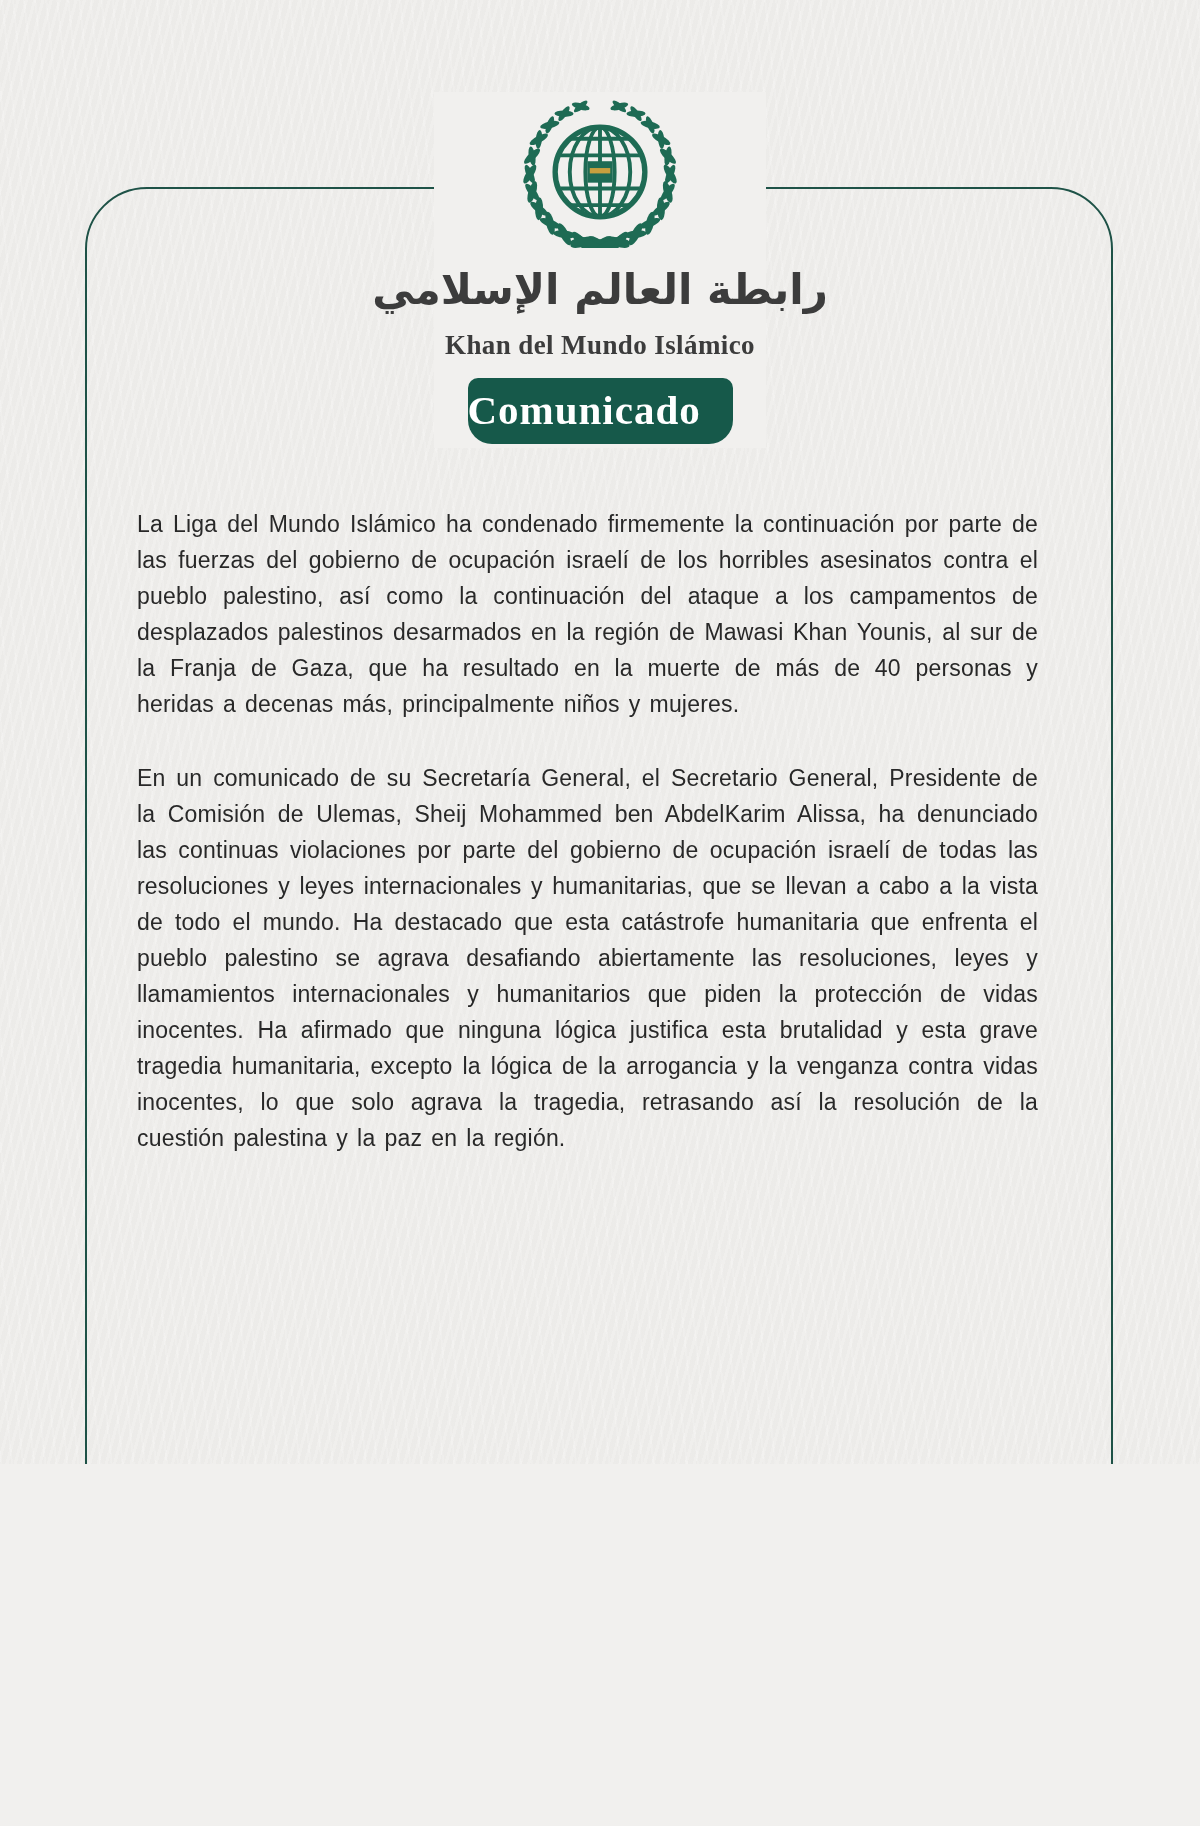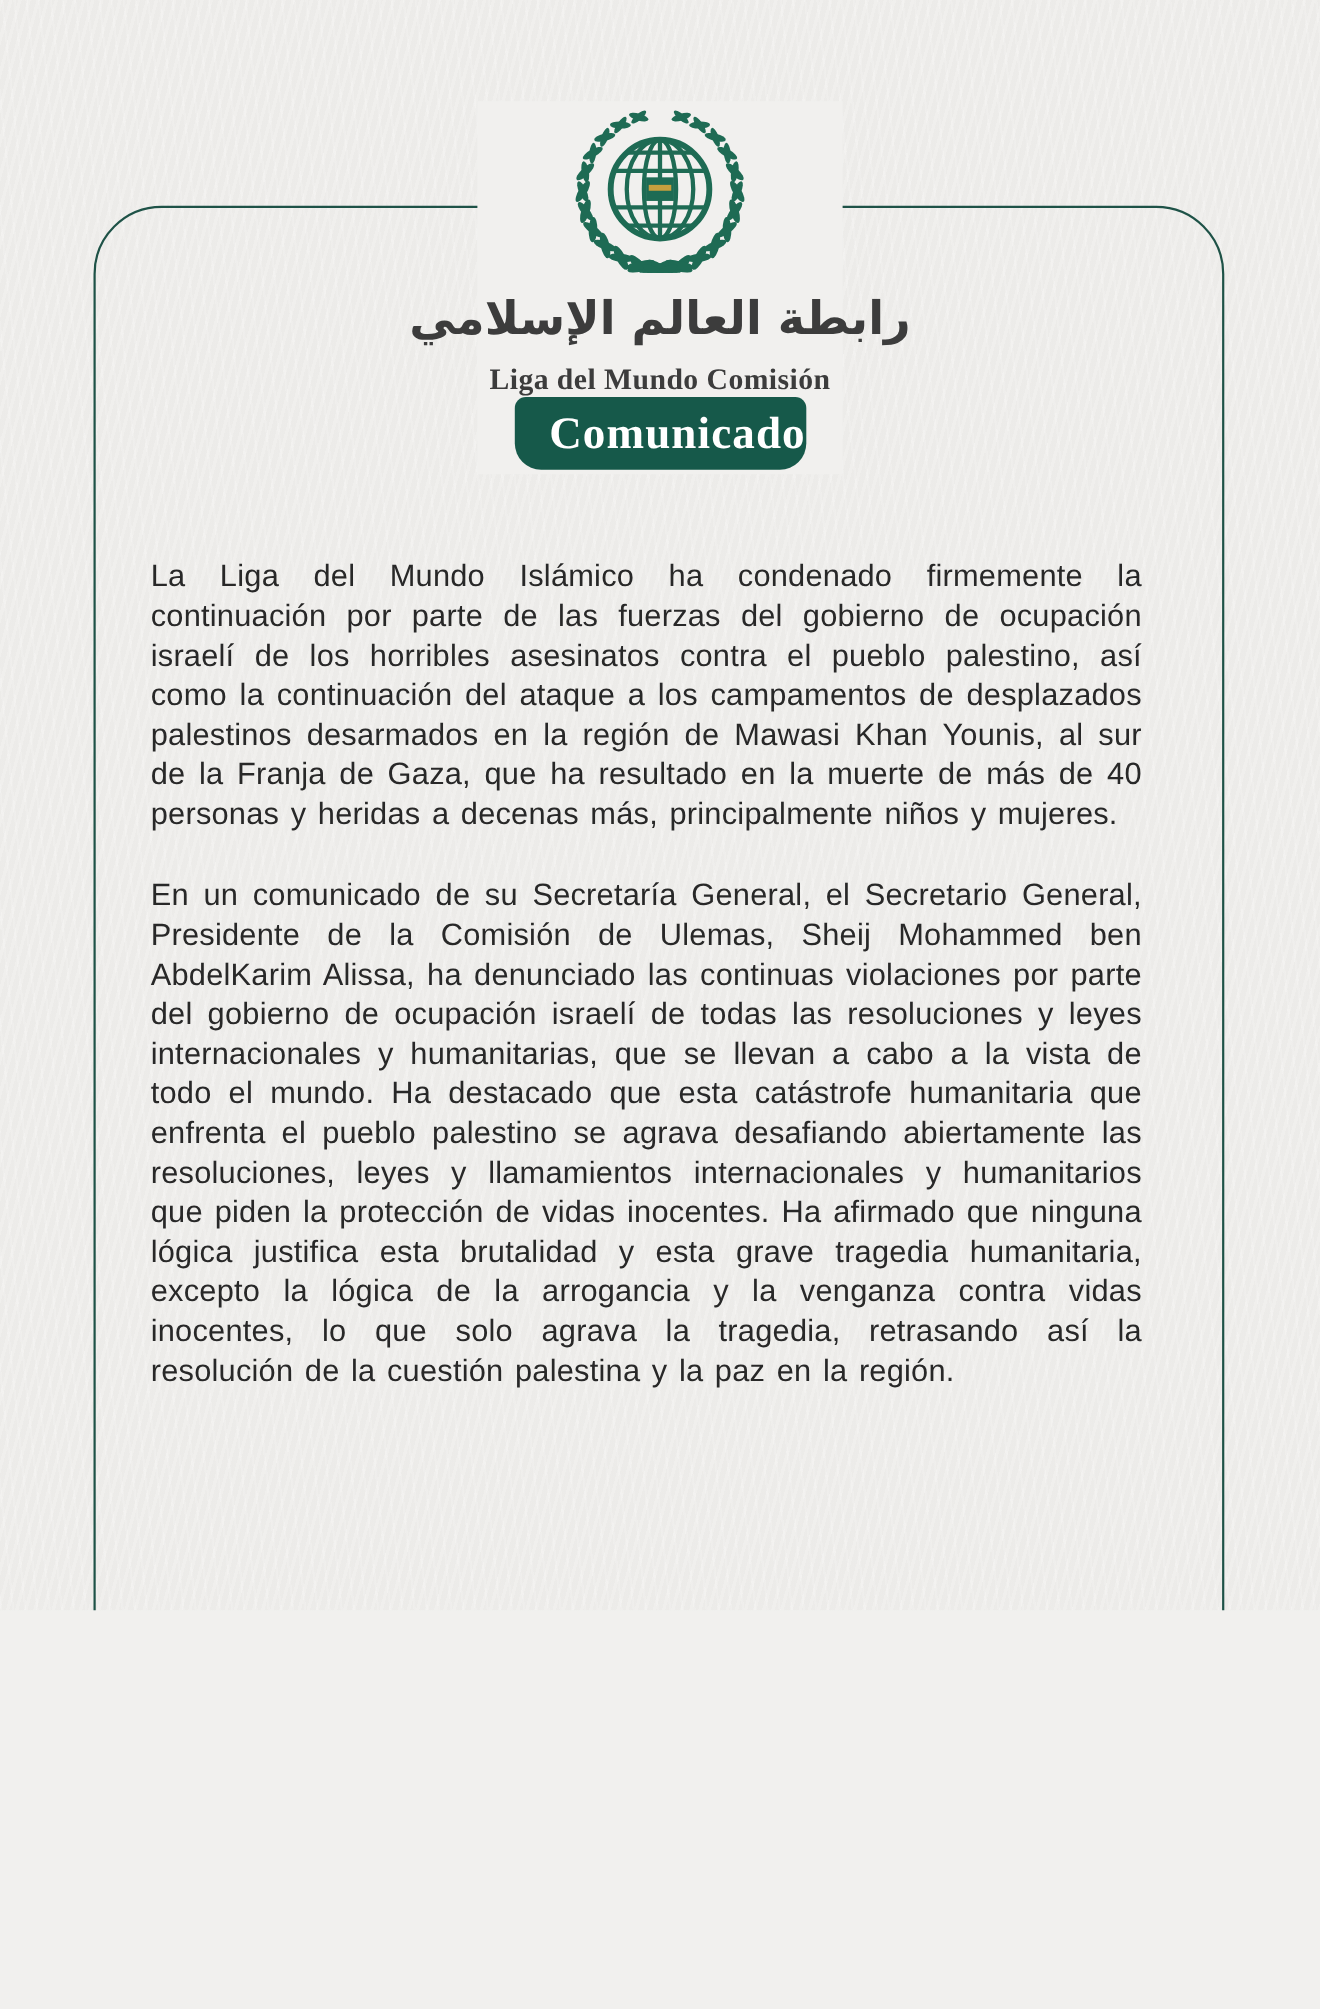--- a/index.html
+++ b/index.html
@@ -40,38 +40,38 @@
     font-family:"DejaVu Sans",sans-serif;
     font-size:42px;line-height:1;color:var(--logo-text);
     direction:rtl;white-space:nowrap;font-weight:bold;
   }
   .orgname{
     margin-top:4px;
     font-family:"Liberation Serif",serif;font-weight:bold;
     font-size:27px;color:var(--logo-text);letter-spacing:0.4px;white-space:nowrap;
   }
   .badge{
-    margin-top:0;margin-bottom:4px;
-    width:265px;height:66px;line-height:64px;text-align:right;
+    margin-top:17px;margin-bottom:4px;
+    width:265px;height:66px;line-height:64px;text-align:left;
     background:var(--badge-green);color:#ffffff;
     border-radius:10px 10px 24px 24px;
     font-family:"Liberation Serif",serif;font-weight:bold;
     font-size:41px;letter-spacing:1px;
   }
   .content{
     position:absolute;left:137px;top:506px;width:901px;z-index:1;
   }
   .dateline{
     margin:0 0 38px 0;
     font-family:"Liberation Serif",serif;font-weight:bold;
     font-size:30px;line-height:36px;color:var(--heading-text);
   }
   .para{
     margin:0 0 38px 0;
-    font-size:28px;line-height:36px;color:var(--body-text);
+    font-size:23px;line-height:36px;color:var(--body-text);
     text-align:justify;
     word-spacing:2.5px;letter-spacing:0.2px;
   }
   .para:last-child{margin-bottom:0;}
 </style>
 </head>
 <body>
 
 <div class="page">
 
@@ -147,21 +147,21 @@
           <line x1="79" y1="65" x2="171" y2="65"></line>
           <line x1="79" y1="99" x2="171" y2="99"></line>
           <line x1="79" y1="48" x2="171" y2="48"></line>
           <line x1="79" y1="116" x2="171" y2="116"></line>
         </g>
         <rect id="kaaba" x="112" y="71" width="26" height="22" fill="#1e6b54"></rect>
         <rect id="kaabaBand" x="114.5" y="78" width="21" height="5.5" fill="#c79f3e"></rect>
       </g>
     </svg>
     <div class="arabic">رابطة العالم الإسلامي</div>
-    <div class="orgname">Liga del Mundo Comisión</div>
+    <div class="orgname">Khan del Mundo Islámico</div>
     <div class="badge">Comunicado</div>
   </div>
 
   <div class="content">
     <p class="para">La Liga del Mundo Islámico ha condenado firmemente la continuación por parte de las fuerzas del gobierno de ocupación israelí de los horribles asesinatos contra el pueblo palestino, así como la continuación del ataque a los campamentos de desplazados palestinos desarmados en la región de Mawasi Khan Younis, al sur de la Franja de Gaza, que ha resultado en la muerte de más de 40 personas y heridas a decenas más, principalmente niños y mujeres.</p>
     <p class="para">En un comunicado de su Secretaría General, el Secretario General, Presidente de la Comisión de Ulemas, Sheij Mohammed ben AbdelKarim Alissa, ha denunciado las continuas violaciones por parte del gobierno de ocupación israelí de todas las resoluciones y leyes internacionales y humanitarias, que se llevan a cabo a la vista de todo el mundo. Ha destacado que esta catástrofe humanitaria que enfrenta el pueblo palestino se agrava desafiando abiertamente las resoluciones, leyes y llamamientos internacionales y humanitarios que piden la protección de vidas inocentes. Ha afirmado que ninguna lógica justifica esta brutalidad y esta grave tragedia humanitaria, excepto la lógica de la arrogancia y la venganza contra vidas inocentes, lo que solo agrava la tragedia, retrasando así la resolución de la cuestión palestina y la paz en la región.</p>
   </div>
 
 </div>
 

